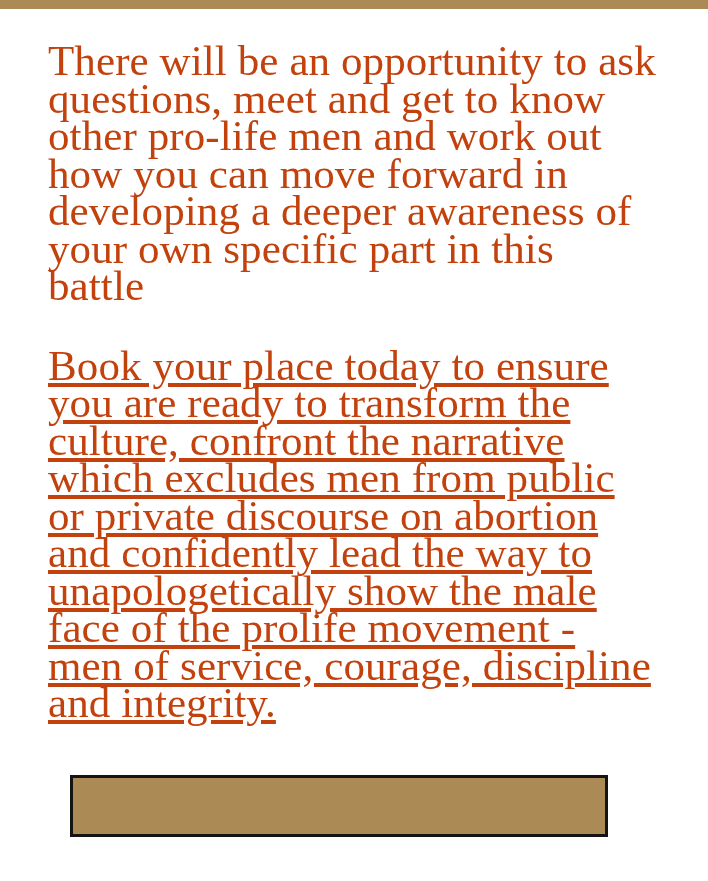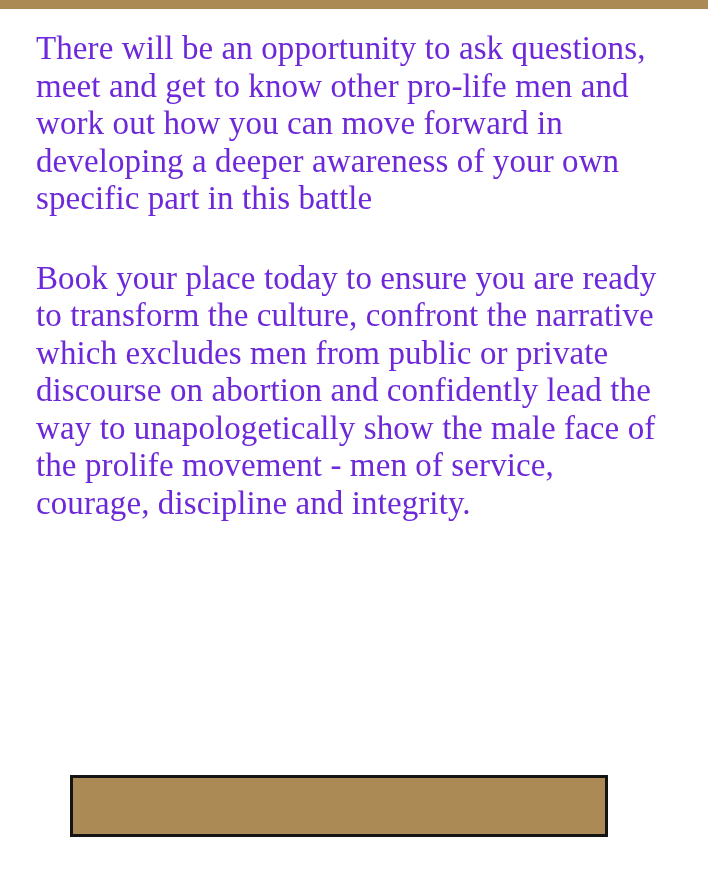--- a/index.html
+++ b/index.html
@@ -29,29 +29,30 @@
     background: #ab8a55;
   }
   .content {
     position: absolute;
     top: 30px;
     left: 36px;
     width: 636px;
   }
   .para {
     font-family: "Liberation Serif", serif;
-    font-size: 33px;
+    font-size: 43px;
     line-height: 37.5px;
-    color: #6d28d9;
+    color: #c2410c;
     letter-spacing: 0.1px;
-    margin: 0;
+    margin: 12px;
     white-space: pre-line;
   }
   .para + .para {
     margin-top: 42px;
+    text-decoration: underline;
   }
   .cta-wrap {
     position: absolute;
     left: 70px;
     top: 775px;
     width: 538px;
     height: 62px;
   }
   .cta-button {
     width: 538px;

